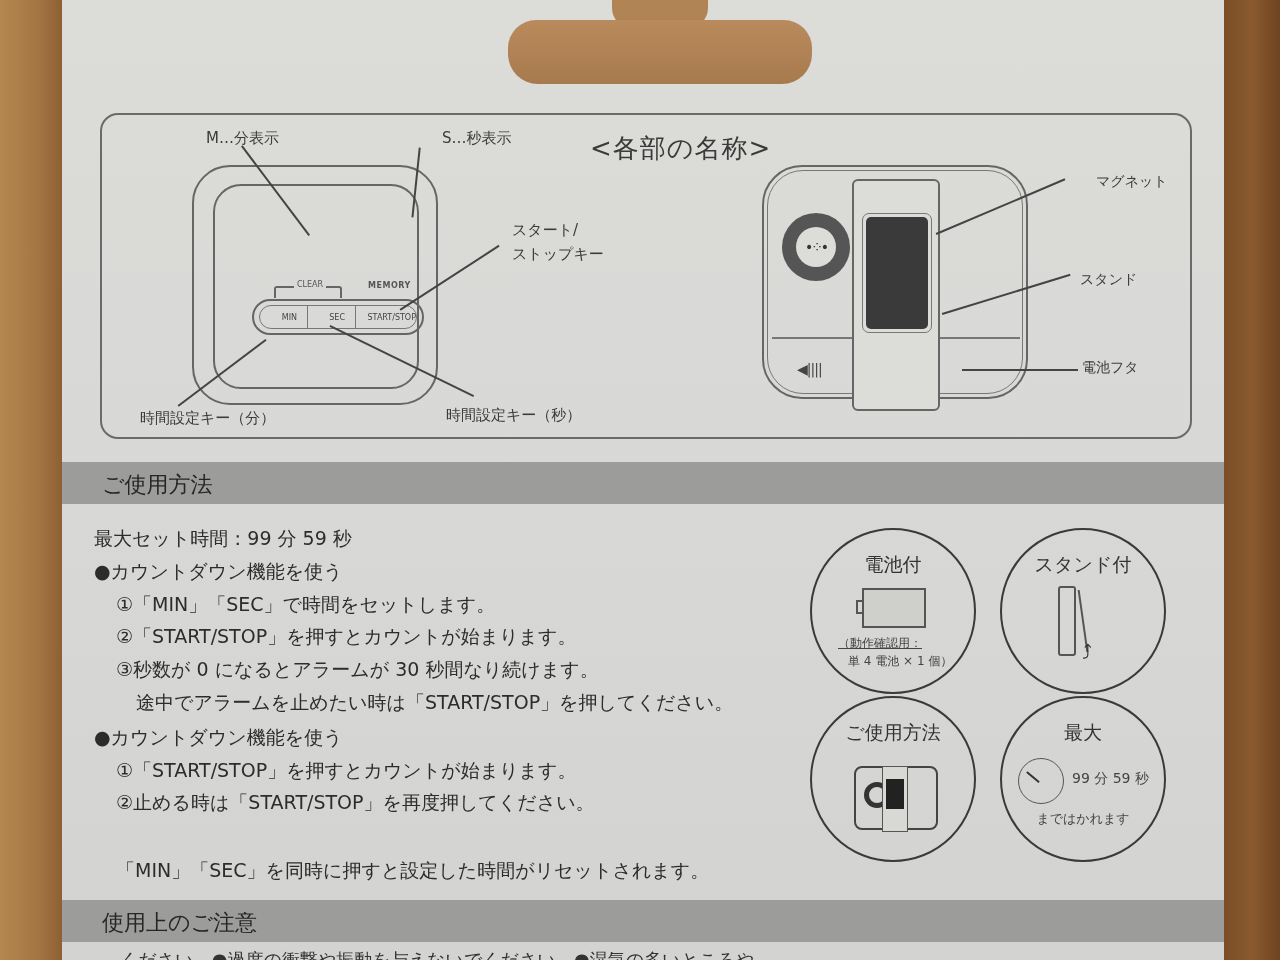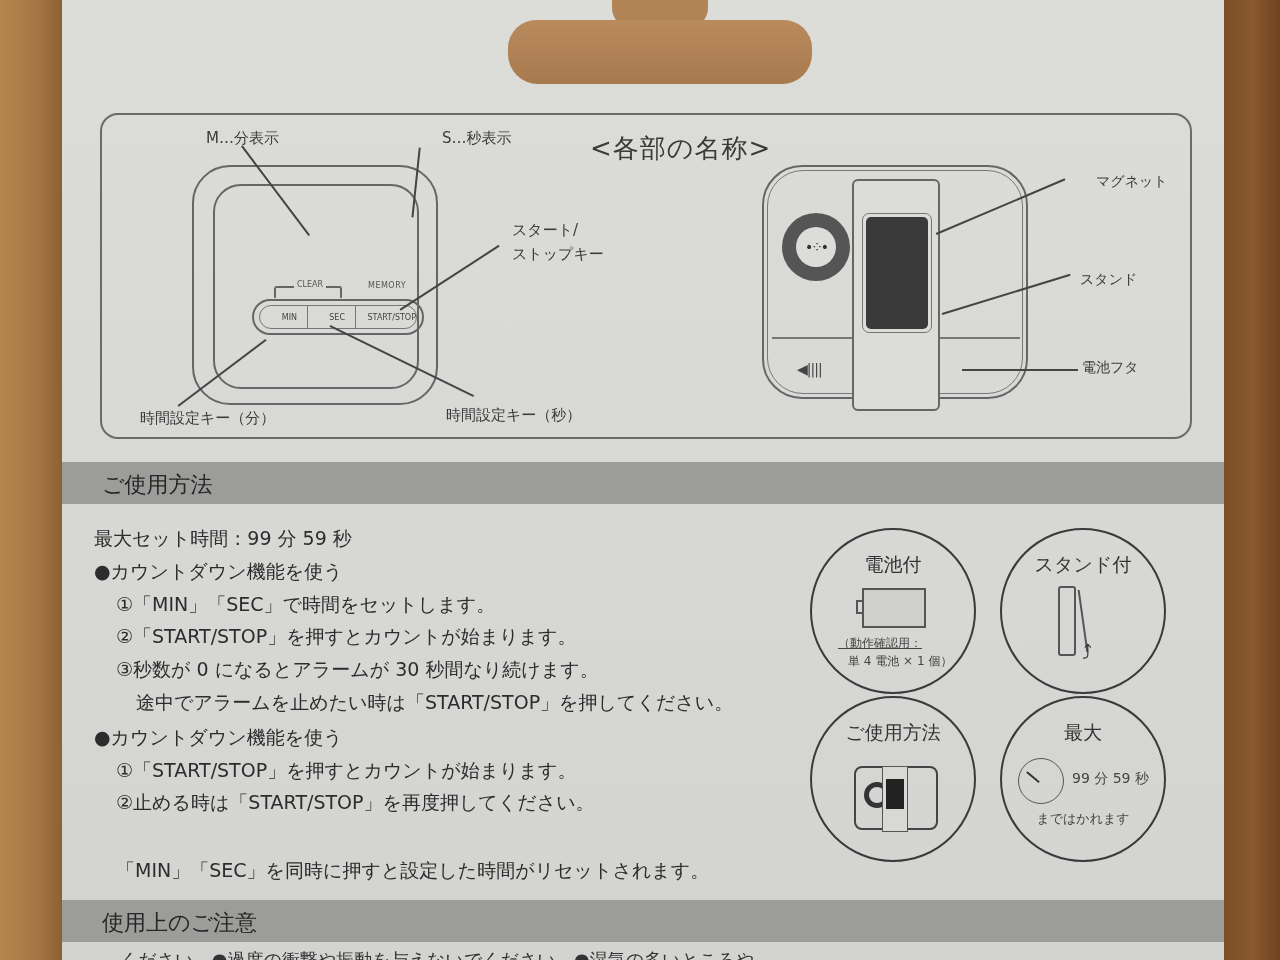--- a/index.html
+++ b/index.html
@@ -42,21 +42,21 @@
   .timer-outer { position: absolute; left: 90px; top: 50px; width: 246px; height: 240px;
     border: 2px solid #666; border-radius: 38px; }
   .timer-inner { position: absolute; left: 111px; top: 69px; width: 206px; height: 205px;
     border: 2px solid #666; border-radius: 28px; }
   .lcd { position: absolute; left: 148px; top: 95px; width: 172px; height: 70px;
     border: 2px solid #666; border-radius: 6px; }
   .lcd-digits { position: absolute; left: 24px; top: 2px; font-family: "DejaVu Sans Mono", monospace;
     font-size: 60px; letter-spacing: 2px; color: #333; font-weight: normal; transform: scaleX(0.85); transform-origin: left; }
   .lcd-m { position: absolute; left: 86px; top: 6px; font-size: 8px; }
   .lcd-s { position: absolute; left: 162px; top: 5px; font-size: 8px; }
-  .mini-lbl { position: absolute; font-size: 8px; color: #555; letter-spacing: 0.5px; }
+  .mini-lbl { position: absolute; font-size: 8px; color: #555; letter-spacing: 0.5px; font-weight: bold; }
   .clear-bracket { position: absolute; left: 172px; top: 171px; width: 68px; height: 12px;
     border: 2px solid #666; border-bottom: none; border-radius: 3px 3px 0 0; }
   .clear-text { position: absolute; left: 192px; top: 165px; background: #d9dad7; padding: 0 3px; font-size: 8px; color:#555; }
   .btn-strip { position: absolute; left: 150px; top: 184px; width: 172px; height: 36px;
     border: 2px solid #666; border-radius: 20px; }
   .btn-strip-inner { position: absolute; left: 5px; top: 4px; right: 5px; bottom: 4px; border: 1.5px solid #777; border-radius: 16px; display: flex; }
   .tbtn { flex: 1; display: flex; align-items: center; justify-content: center; font-size: 8px; color: #444; padding-left: 12px; }
   .tbtn + .tbtn { border-left: 1.5px solid #777; }
 
   

